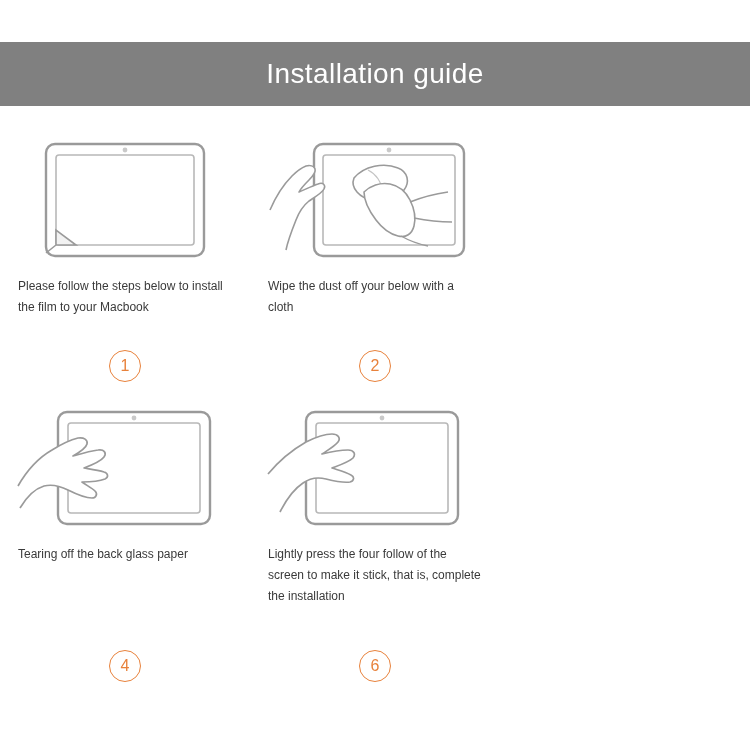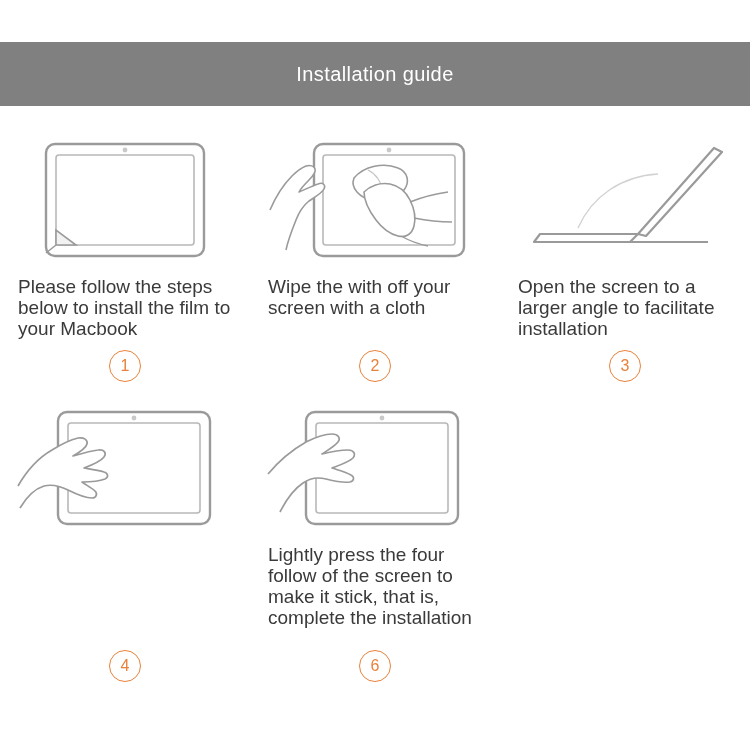--- a/index.html
+++ b/index.html
@@ -26,21 +26,21 @@
     top: 42px;
     width: 750px;
     height: 64px;
     background: #808080;
     display: flex;
     align-items: center;
     justify-content: center;
   }
   .header-title {
     color: #ffffff;
-    font-size: 20px;
+    font-size: 28px;
     font-weight: normal;
     letter-spacing: 0.4px;
   }
   .grid {
     position: absolute;
     left: 0;
     top: 128px;
     width: 750px;
     display: flex;
     flex-wrap: wrap;
@@ -55,21 +55,21 @@
   }
   .row1 .cell { height: 268px; }
   .row2 .cell { height: 300px; }
   .art {
     width: 214px;
     height: 120px;
     position: relative;
   }
   .caption {
     width: 100%;
-    font-size: 19px;
+    font-size: 12px;
     line-height: 21px;
     color: #3a3a3a;
     margin-top: 16px;
     text-align: left;
   }
   .step-num {
     margin-top: auto;
     margin-bottom: 14px;
     width: 30px;
     height: 30px;
@@ -125,51 +125,40 @@
 
             <path d="M86 38 C96 26 116 22 130 28 C140 32 142 42 136 50 C130 58 116 62 104 60 C92 58 82 48 86 38 Z" fill="#ffffff" stroke="#9a9a9a" stroke-width="1.6"></path>
             <path d="M100 30 C108 34 114 42 114 52" fill="none" stroke="#c4c4c4" stroke-width="1.2"></path>
 
             <path d="M96 52 C102 46 112 42 122 44 C132 46 138 52 142 60 C146 68 148 78 146 86 C144 94 138 98 130 96 C122 94 114 88 108 80 C102 72 96 62 96 52 Z" fill="#ffffff" stroke="#9a9a9a" stroke-width="1.6"></path>
             <path d="M142 62 C152 58 166 54 180 52" fill="none" stroke="#9a9a9a" stroke-width="1.6"></path>
             <path d="M146 78 C156 80 170 82 184 82" fill="none" stroke="#9a9a9a" stroke-width="1.6"></path>
             <path d="M133 96 C140 100 150 104 160 106" fill="none" stroke="#9a9a9a" stroke-width="1.4"></path>
           </svg>
         </div>
-        <div class="caption">Wipe the with off your screen with a cloth</div>
+        <div class="caption">Wipe the dust off your below with a cloth</div>
         <div class="step-num">2</div>
       </div>
 
-      <div class="cell">
-        <div class="art">
-          <svg width="214" height="120" viewBox="0 0 214 120">
-            <path d="M16 102 L190 102" stroke="#9a9a9a" stroke-width="2.2" fill="none"></path>
-            <path d="M16 102 L22 94 L120 94 L112 102 Z" fill="#ffffff" stroke="#9a9a9a" stroke-width="2.2" stroke-linejoin="round"></path>
-            <path d="M120 94 L196 8 L204 12 L128 96 Z" fill="#ffffff" stroke="#9a9a9a" stroke-width="2.2" stroke-linejoin="round"></path>
-            <path d="M60 88 C74 56 104 36 140 34" fill="none" stroke="#d2d2d2" stroke-width="1.4" stroke-dasharray="0"></path>
-          </svg>
-        </div>
-        <div class="caption">Open the screen to a larger angle to facilitate installation</div>
-        <div class="step-num">3</div>
-      </div>
 
     </div>
 
     <div class="row-wrap row2">
 
       <div class="cell">
         <div class="art">
           <svg width="214" height="120" viewBox="0 0 214 120">
             <rect x="40" y="4" width="152" height="112" rx="9" ry="9" fill="#ffffff" stroke="#9a9a9a" stroke-width="2.4"></rect>
             <rect x="50" y="15" width="132" height="90" rx="3" ry="3" fill="#ffffff" stroke="#b8b8b8" stroke-width="1.6"></rect>
             <circle cx="116" cy="10" r="2.4" fill="#c9c9c9"></circle>
 
             <path d="M0 78 C8 64 20 50 34 42 C42 37 52 32 60 30 C66 29 70 32 69 36 C68 40 62 44 55 48 C62 46 72 43 80 42 C86 41 89 45 86 49 C83 53 74 57 66 60 C72 61 80 62 86 64 C90 65 91 69 87 71 C82 73 72 74 64 74 C68 77 74 80 77 83 C80 86 78 90 74 90 C68 90 58 86 50 82 C42 78 34 76 26 78 C16 81 8 90 2 100" fill="#ffffff" stroke="#9a9a9a" stroke-width="1.7" stroke-linejoin="round"></path>
           </svg>
         </div>
+        <div class="caption">Tearing off the back glass paper</div>
         <div class="step-num">4</div>
       </div>
 
 
       <div class="cell">
         <div class="art">
           <svg width="214" height="120" viewBox="0 0 214 120">
             <rect x="38" y="4" width="152" height="112" rx="9" ry="9" fill="#ffffff" stroke="#9a9a9a" stroke-width="2.4"></rect>
             <rect x="48" y="15" width="132" height="90" rx="3" ry="3" fill="#ffffff" stroke="#b8b8b8" stroke-width="1.6"></rect>
             <circle cx="114" cy="10" r="2.4" fill="#c9c9c9"></circle>

